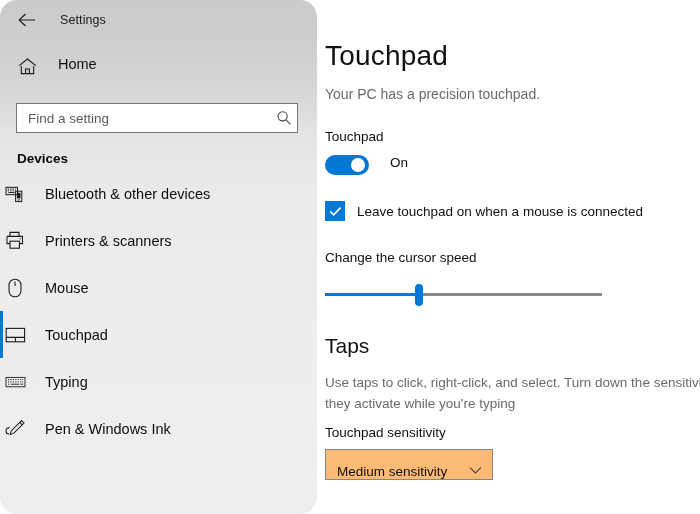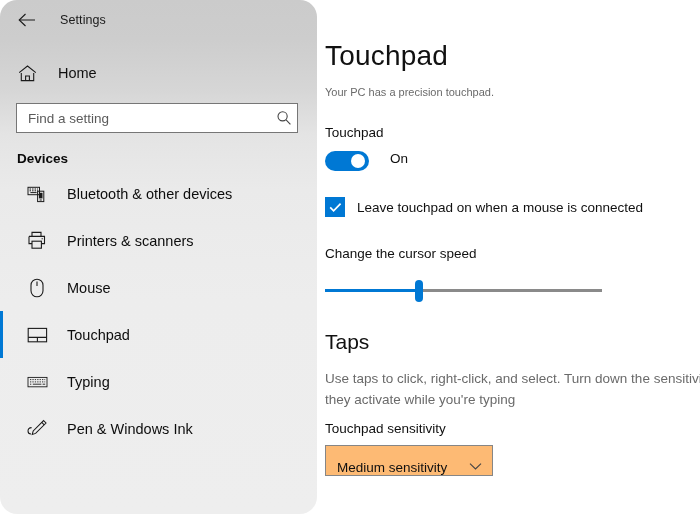--- a/index.html
+++ b/index.html
@@ -37,21 +37,21 @@
   .sb-title {
     margin-left: 22px;
     font-size: 12.5px;
     color: #1a1a1a;
     letter-spacing: .1px;
   }
 
   .home-row {
     height: 34px;
     margin-top: 16px;
-    display: flex; align-items: center;
+    display: flex; align-items: flex-start;
     padding-left: 17px;
     cursor: pointer;
   }
   .home-icon { width: 20px; height: 20px; display: flex; align-items: center; justify-content: center; color: #1a1a1a; }
   .home-label { margin-left: 21px; font-size: 14.5px; color: #101010; }
 
   .search-wrap {
     margin: 13px 0 0 16px;
     width: 282px; height: 30px;
     background: #fff;
@@ -79,21 +79,21 @@
     margin: 18px 0 4px 17px;
     font-size: 13.5px;
     font-weight: bold;
     color: #0a0a0a;
   }
 
   .nav-item {
     position: relative;
     height: 47px;
     display: flex; align-items: center;
-    padding-left: 26px;
+    padding-left: 4px;
     cursor: pointer;
   }
   .nav-item .accent {
     position: absolute; left: 0; top: 0;
     width: 3px; height: 100%;
     background: transparent;
   }
   .nav-item.selected .accent { background: #0078d4; }
   .nav-icon {
     width: 22px; height: 22px; flex: 0 0 22px;
@@ -108,21 +108,21 @@
     background: #ffffff;
     padding: 40px 0 0 8px;
     position: relative;
     overflow: hidden;
   }
   .page-title {
     font-size: 28px; font-weight: normal;
     color: #111; letter-spacing: .2px;
     margin-bottom: 14px;
   }
-  .page-sub { font-size: 11px; color: #6a6a6a; margin-bottom: 27px; }
+  .page-sub { font-size: 14px; color: #6a6a6a; margin-bottom: 27px; }
 
   .field-label { font-size: 13.5px; color: #101010; }
 
   .toggle-row { display: flex; align-items: flex-start; margin-top: 11px; }
   .toggle {
     width: 44px; height: 20px; border-radius: 10px;
     background: #0078d4; position: relative; cursor: pointer;
     flex: 0 0 44px;
   }
   .toggle .knob {

